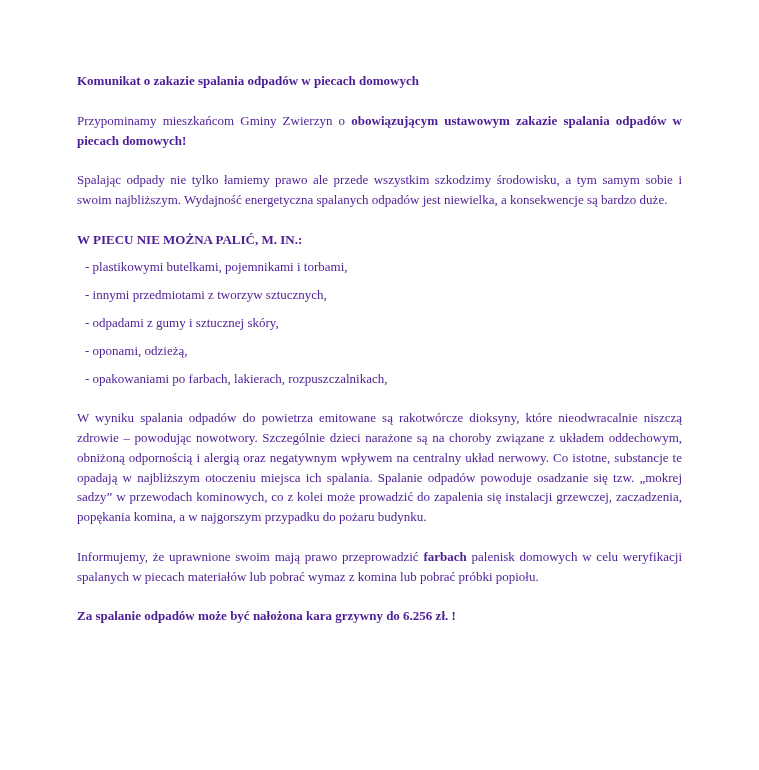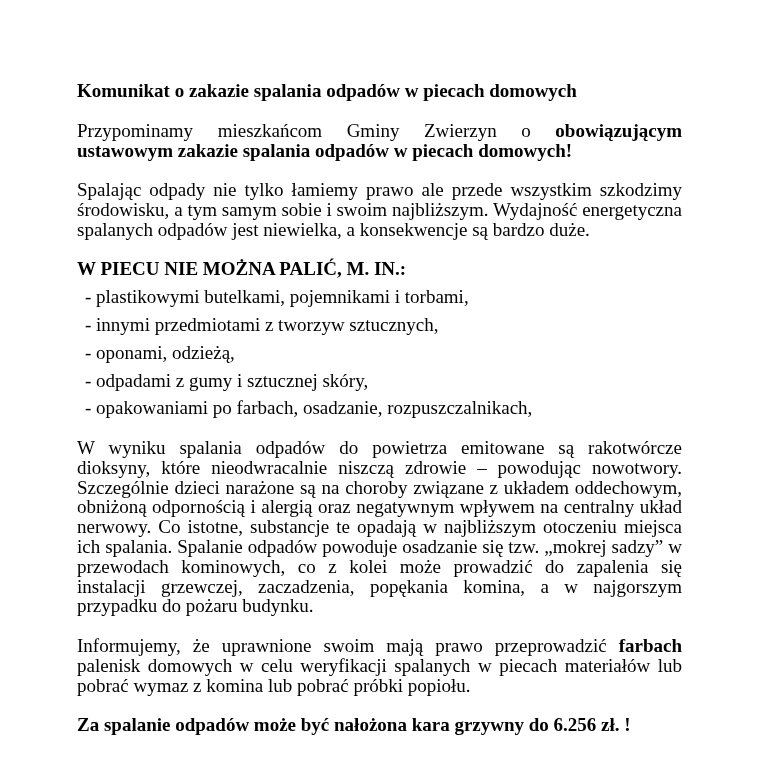--- a/index.html
+++ b/index.html
@@ -1,25 +1,25 @@
 <!DOCTYPE html>
 <html><head>
 <meta charset="utf-8">
 <style>
   html, body { margin: 0; padding: 0; background: #ffffff; }
   body { width: 759px; height: 770px; overflow: hidden; position: relative; }
   .doc {
     position: absolute;
     left: 77px;
-    top: 81px;
+    top: 71px;
     width: 605px;
     font-family: "Liberation Serif", serif;
-    font-size: 19px;
+    font-size: 13px;
     line-height: 19.8px;
-    color: #000000;
+    color: #4c1d95;
   }
   .doc p { margin: 0; }
   .title { font-weight: bold; margin-bottom: 20px !important; }
   .just { text-align: justify; text-align-last: left; }
   .gap { margin-bottom: 19.8px !important; }
   b { font-weight: bold; text-align: center; }
   .list { list-style: none; margin: 0; padding: 0; }
   .list li { margin: 8px; padding: 0; }
 </style>
 </head>
@@ -29,23 +29,23 @@
   <p class="title">Komunikat o zakazie spalania odpadów w piecach domowych</p>
 
   <p class="just gap"><span>Przypominamy mieszkańcom Gminy Zwierzyn o </span><b>obowiązującym ustawowym zakazie spalania odpadów w piecach domowych!</b></p>
 
   <p class="just gap">Spalając odpady nie tylko łamiemy prawo ale przede wszystkim  szkodzimy środowisku, a tym samym sobie i swoim najbliższym. Wydajność energetyczna spalanych odpadów jest niewielka, a konsekwencje są bardzo duże.</p>
 
   <p><b>W PIECU NIE MOŻNA PALIĆ, M. IN.:</b></p>
   <ul class="list gap">
     <li>- plastikowymi butelkami, pojemnikami i torbami,</li>
     <li>- innymi przedmiotami z tworzyw sztucznych,</li>
+    <li>- odpadami z gumy i sztucznej skóry,</li>
     <li>- oponami, odzieżą,</li>
-    <li>- odpadami z gumy i sztucznej skóry,</li>
-    <li>- opakowaniami po farbach, osadzanie, rozpuszczalnikach,</li>
+    <li>- opakowaniami po farbach, lakierach, rozpuszczalnikach,</li>
   </ul>
 
   <p class="just gap">W wyniku spalania odpadów do powietrza emitowane są rakotwórcze dioksyny, które nieodwracalnie niszczą zdrowie – powodując nowotwory. Szczególnie dzieci narażone są na choroby związane z układem oddechowym, obniżoną  odpornością i alergią oraz negatywnym wpływem na centralny układ nerwowy. Co istotne, substancje te opadają w najbliższym otoczeniu miejsca ich spalania. Spalanie odpadów powoduje osadzanie się tzw. „mokrej sadzy” w przewodach kominowych, co z kolei może prowadzić do zapalenia się instalacji grzewczej, zaczadzenia, popękania komina, a w najgorszym przypadku do pożaru budynku.</p>
 
   <p class="just gap"><span>Informujemy, że uprawnione swoim mają prawo przeprowadzić </span><b>farbach</b><span> palenisk domowych w celu weryfikacji spalanych w piecach materiałów lub pobrać wymaz z komina lub pobrać próbki popiołu.</span></p>
 
   <p><b>Za spalanie odpadów może być nałożona kara grzywny do 6.256 zł. !</b></p>
 </div>
 
 </body></html>

